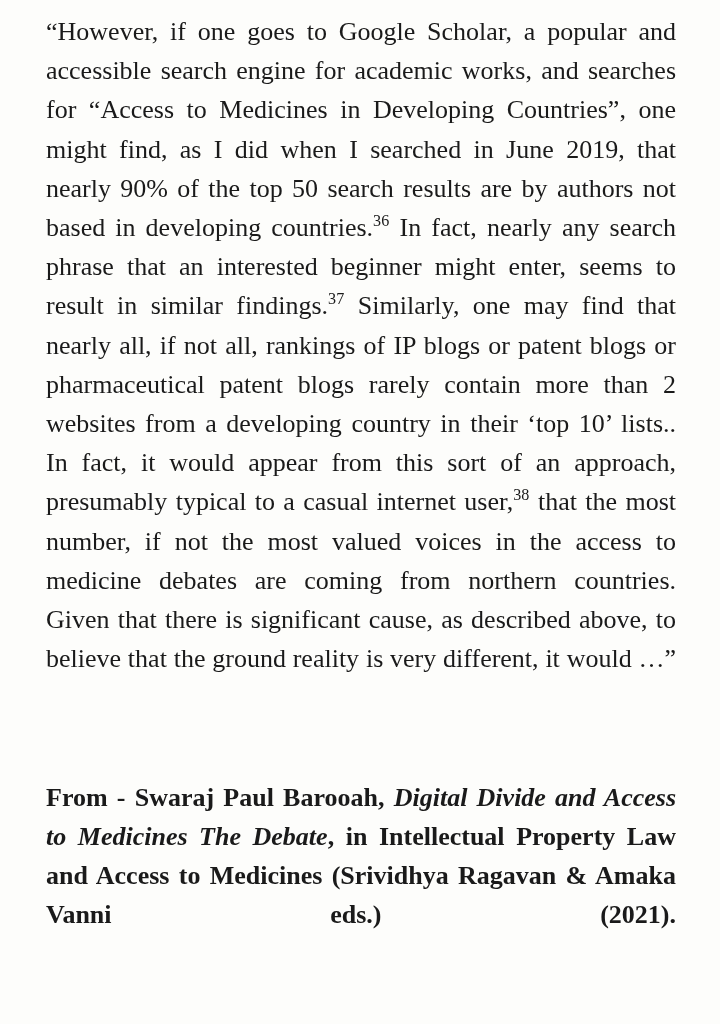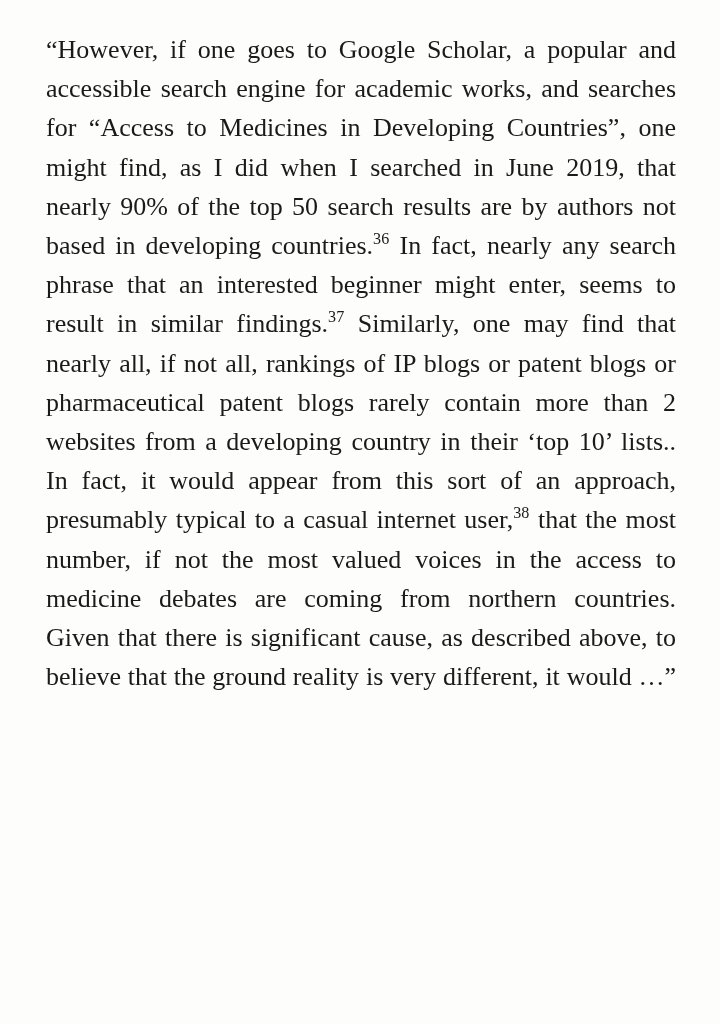--- a/index.html
+++ b/index.html
@@ -14,21 +14,21 @@
     font-family: "Liberation Serif", "DejaVu Serif", serif;
     color: #1a1a1a;
     overflow: hidden;
   }
   .page {
     position: relative;
     width: 720px;
     height: 1024px;
     background: #fdfdfb;
     box-sizing: border-box;
-    padding: 30px 44px 0 46px;
+    padding: 12px 44px 0 46px;
   }
   .textcol {
     width: 630px;
   }
   .quote-para {
     font-size: 26px;
     line-height: 39.2px;
     text-align: justify;
     text-justify: inter-word;
     margin: 0;
@@ -69,15 +69,16 @@
   }
 </style>
 </head>
 <body>
 
 <div class="page" style="background: rgb(253, 253, 251); color: rgb(26, 26, 26);">
   <div class="textcol">
 
     <p class="quote-para"><span>“However, if one goes to Google Scholar, a popular and accessible search engine for academic works, and searches for “Access to Medicines in Developing Countries”, one might find, as I did when I searched in June 2019, that nearly 90% of the top 50 search results are by authors not based in developing countries.</span><sup class="fn">36</sup><span> In fact, nearly any search phrase that an interested beginner might enter, seems to result in similar findings.</span><sup class="fn">37</sup><span> Similarly, one may find that nearly all, if not all, rankings of IP blogs or patent blogs or pharmaceutical patent blogs rarely contain more than 2 websites from a developing country in their ‘top 10’ lists.. In fact, it would appear from this sort of an approach, presumably typical to a casual internet user,</span><sup class="fn">38</sup><span> that the most number, if not the most valued voices in the access to medicine debates are coming from northern countries. Given that there is significant cause, as described above, to believe that the ground reality is very different, it would …”</span></p>
 
+    <p class="attrib-para"><span>From - Swaraj Paul Barooah, </span><span class="title-italic">Digital Divide and Access to Medicines The Debate</span><span>, in Intellectual Property Law and Access to Medicines (Srividhya Ragavan &amp; Amaka Vanni eds.) (2021).</span></p>
 
   </div>
 </div>
 
 </body></html>

